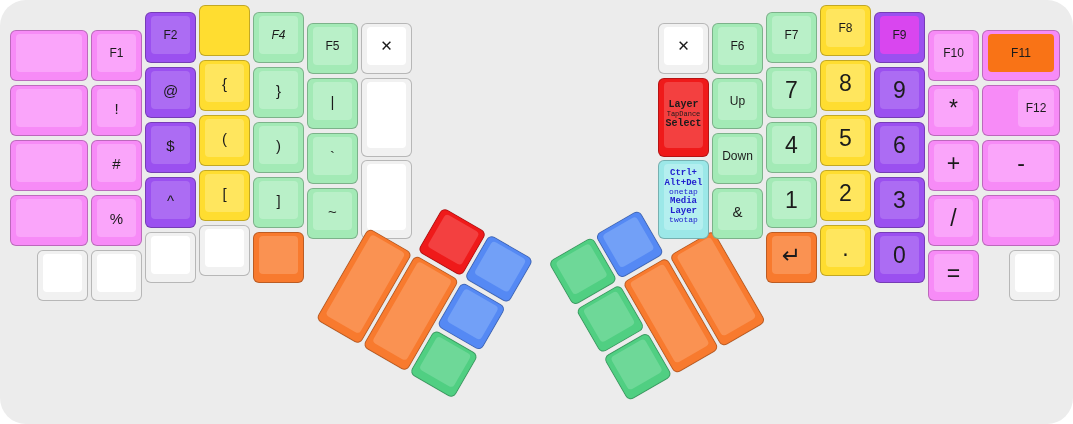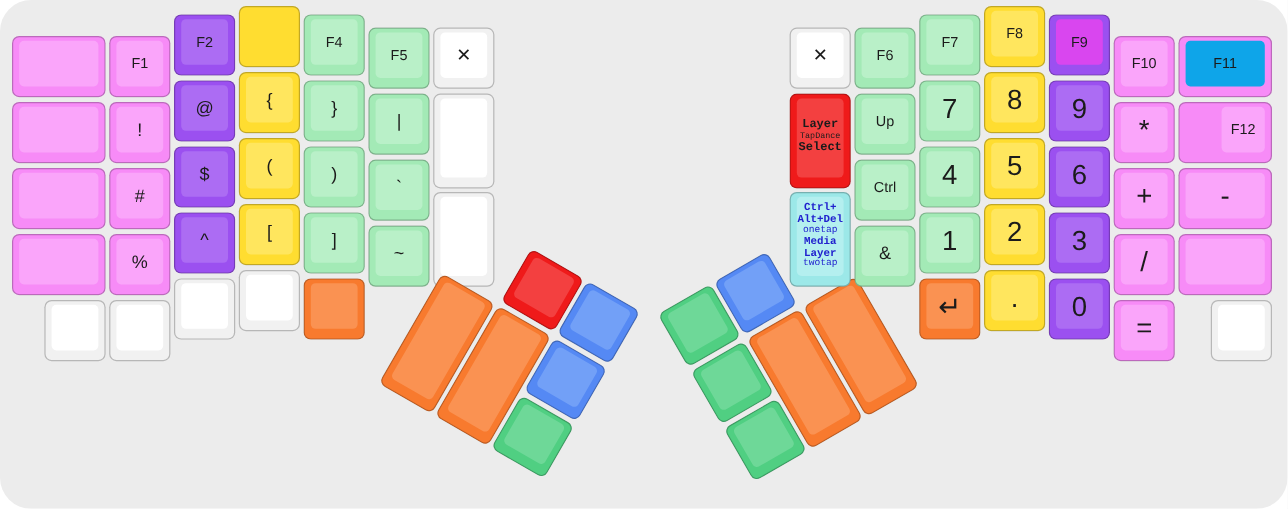--- a/index.html
+++ b/index.html
@@ -120,21 +120,21 @@
           </div>
         </div>
         <div class="key" style="left: 199px; top: 170px; width: 51px; height: 51px; background: rgb(255, 221, 48);">
           <div class="face" style="background: rgb(255, 230, 94);">
             <span class="lbl sz-m">[</span>
           </div>
         </div>
         <div class="key" style="left: 199px; top: 225px; width: 51px; height: 51px; background: rgb(241, 241, 241);">
           <div class="face" style="background: rgb(255, 255, 255);"></div>
         </div>
-        <div class="key" style="left: 253px; top: 12px; width: 51px; height: 51px; background: rgb(163, 234, 182);">
+        <div class="key" style="left: 253px; top: 12px; width: 51px; height: 51px; background: rgb(163, 234, 182); font-style: italic;">
           <div class="face" style="background: rgb(185, 240, 200);">
             <span class="lbl sz-s">F4</span>
           </div>
         </div>
         <div class="key" style="left: 253px; top: 67px; width: 51px; height: 51px; background: rgb(163, 234, 182);">
           <div class="face" style="background: rgb(185, 240, 200);">
             <span class="lbl sz-m">}</span>
           </div>
         </div>
         <div class="key" style="left: 253px; top: 122px; width: 51px; height: 51px; background: rgb(163, 234, 182);">
@@ -254,21 +254,21 @@
             <span class="lbl sz-s">F6</span>
           </div>
         </div>
         <div class="key" style="left: 712px; top: 78px; width: 51px; height: 51px; background: rgb(163, 234, 182); text-align: right;">
           <div class="face" style="background: rgb(185, 240, 200);">
             <span class="lbl sz-s">Up</span>
           </div>
         </div>
         <div class="key" style="left: 712px; top: 133px; width: 51px; height: 51px; background: rgb(163, 234, 182);">
           <div class="face" style="background: rgb(185, 240, 200);">
-            <span class="lbl sz-s">Ctrl</span>
+            <span class="lbl sz-s">Down</span>
           </div>
         </div>
         <div class="key" style="left: 712px; top: 188px; width: 51px; height: 51px; background: rgb(163, 234, 182);">
           <div class="face" style="background: rgb(185, 240, 200);">
             <span class="lbl sz-m">&amp;</span>
           </div>
         </div>
         <div class="key" style="left: 766px; top: 12px; width: 51px; height: 51px; background: rgb(163, 234, 182);">
           <div class="face" style="background: rgb(185, 240, 200);">
             <span class="lbl sz-s">F7</span>
@@ -363,21 +363,21 @@
           <div class="face" style="background: rgb(250, 165, 250);">
             <span class="lbl sz-l">/</span>
           </div>
         </div>
         <div class="key" style="left: 928px; top: 250px; width: 51px; height: 51px; background: rgb(247, 139, 247);">
           <div class="face" style="background: rgb(250, 165, 250);">
             <span class="lbl sz-l">=</span>
           </div>
         </div>
         <div class="key" style="left: 982px; top: 30px; width: 78px; height: 51px; background: rgb(247, 139, 247);">
-          <div class="face" style="background: #0ea5e9;">
+          <div class="face" style="background: #f97316;">
             <span class="lbl sz-s">F11</span>
           </div>
         </div>
         <div class="key" style="left: 982px; top: 85px; width: 78px; height: 51px; background: rgb(247, 139, 247);">
           <div class="face" style="background: rgb(250, 165, 250); margin-left: 30px;">
             <span class="lbl sz-s">F12</span>
           </div>
         </div>
         <div class="key" style="left: 982px; top: 140px; width: 78px; height: 51px; background: rgb(247, 139, 247);">
           <div class="face" style="background: rgb(250, 165, 250);">

